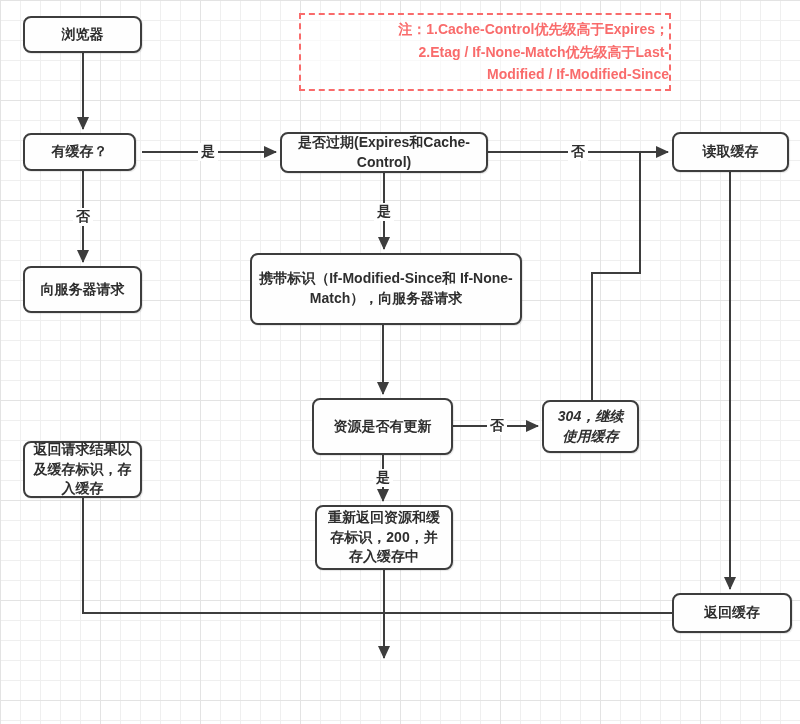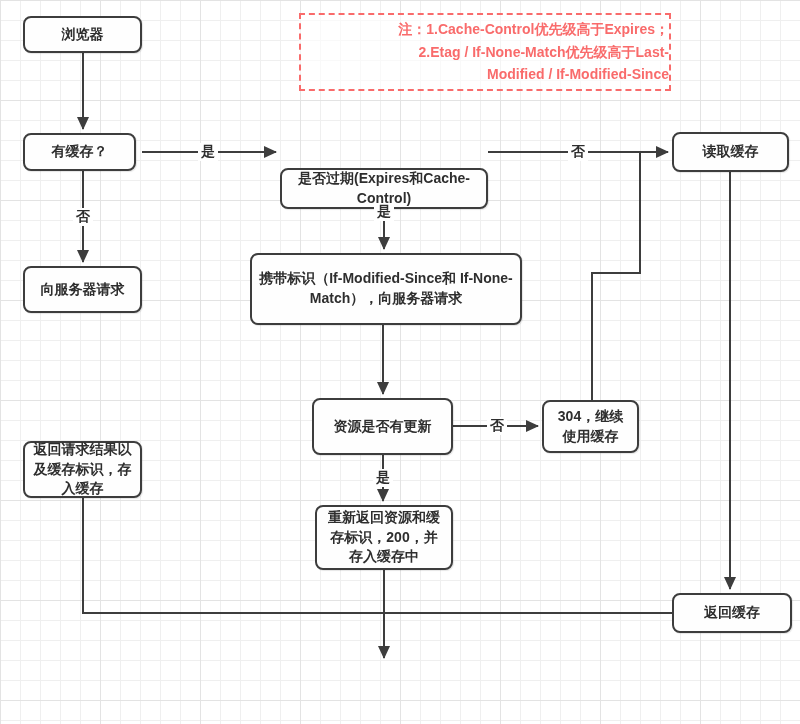--- a/index.html
+++ b/index.html
@@ -17,26 +17,26 @@
   .edges { position:absolute; left:0; top:0; }
   .node {
     position:absolute; box-sizing:border-box;
     background:#fefefe; border:2.5px solid #3d3d3d; border-radius:8px;
     display:flex; align-items:center; justify-content:center; text-align:center;
     font-size:14px; font-weight:700; color:#2e2e2e; line-height:1.4;
     padding:14px 7px; box-shadow:1px 1px 1px rgba(0,0,0,0.10);
   }
   #node-browser          { left:23px;  top:16px;  width:119px; height:37px; }
   #node-has-cache        { left:23px;  top:133px; width:113px; height:38px; }
-  #node-expired          { left:280px; top:132px; width:208px; height:41px;margin-top:36px; }
+  #node-expired          { left:280px; top:132px; width:208px; height:41px; }
   #node-read-cache       { left:672px; top:132px; width:117px; height:40px; }
   #node-request-server   { left:23px;  top:266px; width:119px; height:47px; }
   #node-with-token       { left:250px; top:253px; width:272px; height:72px; }
   #node-resource-updated { left:312px; top:398px; width:141px; height:57px; }
-  #node-status-304       { left:542px; top:400px; width:97px;  height:53px; }
+  #node-status-304       { left:542px; top:400px; width:97px;  height:53px;font-style:italic; }
   #node-return-result    { left:23px;  top:441px; width:119px; height:57px; }
   #node-return-200       { left:315px; top:505px; width:138px; height:65px; }
   #node-return-cache     { left:672px; top:593px; width:120px; height:40px; }
   #node-page-loaded      { left:325px; top:662px; width:118px; height:45px; }
   .edge-label {
     position:absolute; transform:translate(-50%,-50%);
     background:#ffffff; padding:0 3px;
     font-size:14px; font-weight:700; color:#2e2e2e; white-space:nowrap;
   }
   #lbl-has-cache-yes { left:208px; top:152px; }

